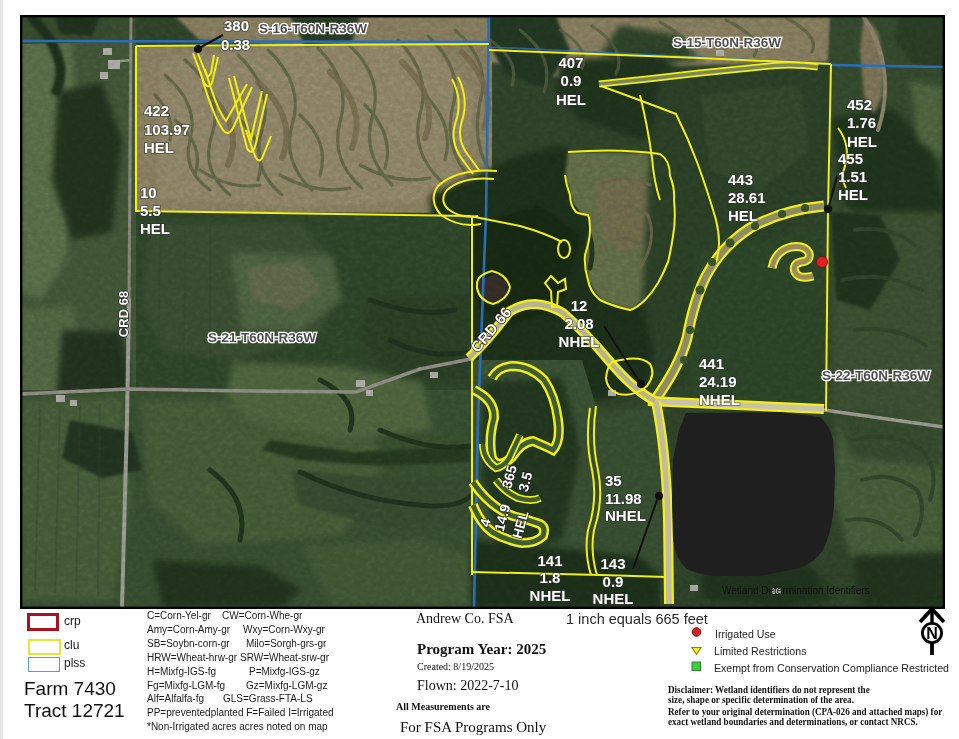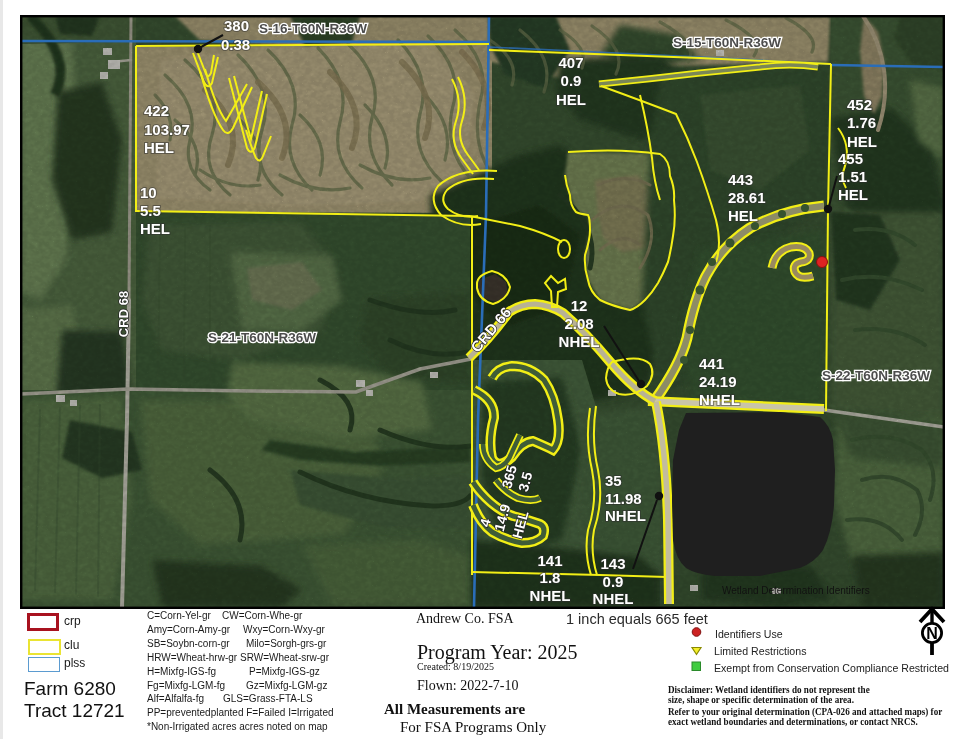--- a/index.html
+++ b/index.html
@@ -381,42 +381,42 @@
 <rect x="21.2" y="16.2" width="922.6" height="591.6" fill="none" stroke="#000" stroke-width="2.4"></rect>
 </svg>
 
 <div id="legend">
 <div class="lg" style="left:27px;top:613px;width:26px;height:12px;border:3px solid #a8121f;background:#fff"></div>
 <div class="lg" style="left:64px;top:614px;font-size:12px">crp</div>
 <div class="lg" style="left:28px;top:639px;width:29px;height:12px;border:2px solid #eae433;background:#fff"></div>
 <div class="lg" style="left:64px;top:638px;font-size:12px">clu</div>
 <div class="lg" style="left:28px;top:657px;width:30px;height:13px;border:1.5px solid #5b9bd0;background:#fff"></div>
 <div class="lg" style="left:64px;top:656px;font-size:12px">plss</div>
-<div class="lg" style="left:24px;top:678px;font-size:19px;color:#111">Farm 6280</div>
+<div class="lg" style="left:24px;top:678px;font-size:19px;color:#111">Farm 7430</div>
 <div class="lg" style="left:24px;top:700px;font-size:19px;color:#111">Tract 12721</div>
 <div class="lg" style="left:147px;top:609px;font-size:10px;line-height:13.9px;white-space:nowrap;color:#1a1a1a;width:200px">
 <div style="position:relative">C=Corn-Yel-gr<span style="position:absolute;left:75px">CW=Corn-Whe-gr</span></div>
 <div style="position:relative">Amy=Corn-Amy-gr<span style="position:absolute;left:96px">Wxy=Corn-Wxy-gr</span></div>
 <div style="position:relative">SB=Soybn-corn-gr<span style="position:absolute;left:99px">Milo=Sorgh-grs-gr</span></div>
 <div style="position:relative">HRW=Wheat-hrw-gr<span style="position:absolute;left:93px">SRW=Wheat-srw-gr</span></div>
 <div style="position:relative">H=Mixfg-IGS-fg<span style="position:absolute;left:102px">P=Mixfg-IGS-gz</span></div>
 <div style="position:relative">Fg=Mixfg-LGM-fg<span style="position:absolute;left:99px">Gz=Mixfg-LGM-gz</span></div>
 <div style="position:relative">Alf=Alfalfa-fg<span style="position:absolute;left:76px">GLS=Grass-FTA-LS</span></div>
 <div>PP=preventedplanted F=Failed I=Irrigated</div>
 <div>*Non-Irrigated acres acres noted on map</div>
 </div>
 <div class="lg ser" style="left:416px;top:611px;font-size:14px;font-weight:normal;color:#111">Andrew Co. FSA</div>
-<div class="lg ser" style="left:417px;top:641px;font-size:20px;font-weight:normal;color:#111">Program Year: 2025</div>
+<div class="lg ser" style="left:417px;top:641px;font-size:15px;font-weight:bold;color:#111">Program Year: 2025</div>
 <div class="lg ser" style="left:417px;top:661px;font-size:10px;color:#111">Created: 8/19/2025</div>
 <div class="lg ser" style="left:417px;top:678px;font-size:14px;color:#111">Flown: 2022-7-10</div>
-<div class="lg ser" style="left:384px;top:701px;font-size:15px;font-weight:bold;color:#111">All Measurements are</div>
+<div class="lg ser" style="left:396px;top:701px;font-size:10px;font-weight:bold;color:#111">All Measurements are</div>
 <div class="lg ser" style="left:400px;top:719px;font-size:15px;font-weight:normal;color:#111">For FSA Programs Only</div>
 <div class="lg" style="left:566px;top:611px;font-size:14.5px;color:#2a2a2a">1 inch equals 665 feet</div>
 <div class="lg" style="left:722px;top:585px;font-size:10px;font-weight:normal;color:#111;white-space:nowrap">Wetland Determination Identifiers</div>
-<div class="lg" style="left:715px;top:628px;font-size:10.6px;color:#222">Identifiers Use</div>
+<div class="lg" style="left:715px;top:628px;font-size:10.6px;color:#222">Irrigated Use</div>
 <div class="lg" style="left:714px;top:645px;font-size:10.6px;color:#222">Limited Restrictions</div>
 <div class="lg" style="left:714px;top:662px;font-size:10.6px;color:#222;white-space:nowrap">Exempt from Conservation Compliance Restricted</div>
 <svg class="lg" style="left:688px;top:626px" width="18" height="48">
 <circle cx="8.5" cy="6" r="4.3" fill="#cc2222" stroke="#801010" stroke-width="1"></circle>
 <path d="M4,21.5 L13,21.5 L8.5,28.5 Z" fill="#f5ef2a" stroke="#8a8a00" stroke-width="1.2"></path>
 <rect x="4" y="36" width="8.5" height="8.5" fill="#3fcc3f" stroke="#2a8a2a" stroke-width="1"></rect>
 </svg>
 <div class="lg ser" style="left:668px;top:684.5px;font-size:10px;line-height:10.4px;font-weight:bold;color:#111;white-space:nowrap;transform:scaleX(0.91);transform-origin:0 0">
 Disclaimer: Wetland identifiers do not represent the<br>
 size, shape or specific determination of the area.<br>

